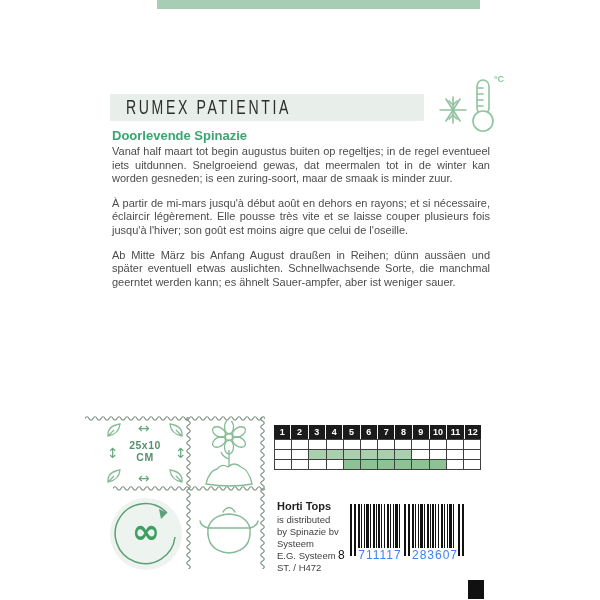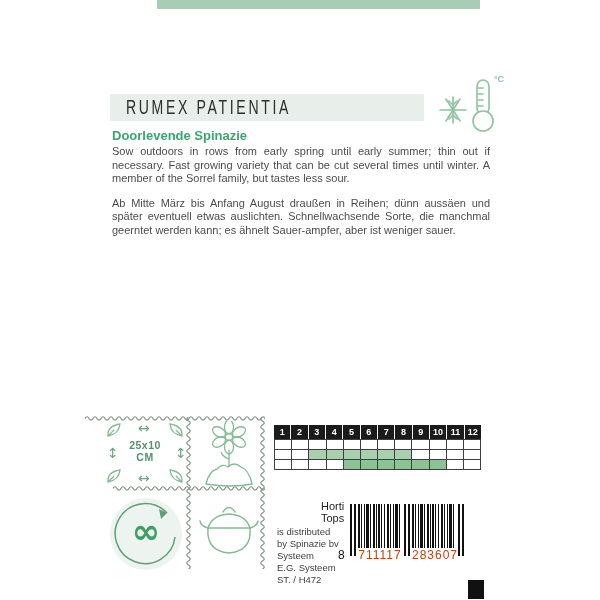--- a/index.html
+++ b/index.html
@@ -42,30 +42,30 @@
   .mh:last-child{border-right:none;}
   .cbody{border-left:1px solid #3f3f3f;border-bottom:1px solid #3f3f3f;}
   .crow{display:flex;height:10px;}
   .cc{flex:1;border-right:1px solid #3f3f3f;border-top:1px solid #3f3f3f;background:#fff;}
 
   .legend{position:absolute;left:274px;top:472px;display:flex;gap:11px;}
   .leg-item{display:flex;align-items:center;gap:5px;font-size:9.5px;color:#3b3b3b;}
   .sw{display:inline-block;width:17px;height:10px;}
 
   .distributor{position:absolute;left:277px;top:500px;width:80px;}
-  .distributor .brand{font-size:11px;font-weight:normal;color:#1f1f1f;margin-bottom:2px;margin-left:44px;}
+  .distributor .brand{font-size:11px;font-weight:bold;color:#1f1f1f;margin-bottom:2px;}
   .distributor .dl{font-size:9.5px;line-height:12px;color:#3f3f3f;}
 
   .barcode{position:absolute;left:338px;top:504px;width:136px;height:58px;}
   .guard{position:absolute;top:0;width:2px;height:52px;background:#111;}
   .bars{position:absolute;top:0;height:44px;overflow:hidden;}
   .bars i{position:absolute;top:0;height:100%;background:#111;}
   .bc-digit{position:absolute;top:44px;font-size:12px;color:#111;}
   .bc-group{position:absolute;top:44px;width:44px;text-align:center;font-size:12px;
-            letter-spacing:1px;color:#c2410c;white-space:nowrap;}
+            letter-spacing:1px;color:#3b82f6;white-space:nowrap;}
 
   .black-mark{position:absolute;left:468px;top:580px;width:16px;height:19px;background:#111;}
 
   svg{display:block;}
 </style>
 </head>
 <body>
 
 <div id="page">
 
@@ -93,25 +93,26 @@
         <line x1="46" y1="26" x2="51" y2="26"></line>
         <line x1="46" y1="32" x2="51" y2="32"></line>
       </g>
     </svg>
     <span class="unit">°C</span>
   </div>
 
   <div class="sections">
     <div class="sec">
       <h3>Doorlevende Spinazie</h3>
+      <p>Vanaf half maart tot begin augustus buiten op regeltjes; in de regel eventueel iets uitdunnen. Snelgroeiend gewas, dat meermalen tot in de winter kan worden gesneden; is een zuring-soort, maar de smaak is minder zuur.</p>
     </div>
     <div class="sec">
+      <p>À partir de mi-mars jusqu'à début août en dehors en rayons; et si nécessaire, éclaircir légèrement. Elle pousse très vite et se laisse couper plusieurs fois jusqu'à l'hiver; son goût est moins aigre que celui de l'oseille.</p>
     </div>
     <div class="sec">
-      <p>Sow outdoors in rows from early spring until early summer; thin out if necessary. Fast growing variety that can be cut several times until winter. A member of the Sorrel family, but tastes less sour.</p>
     </div>
     <div class="sec">
       <p>Ab Mitte März bis Anfang August draußen in Reihen; dünn aussäen und später eventuell etwas auslichten. Schnellwachsende Sorte, die manchmal geerntet werden kann; es ähnelt Sauer-ampfer, aber ist weniger sauer.</p>
     </div>
   </div>
 
   <div class="icon-grid">
     <div class="wavy-h" style="left:0;top:0;width:180px;height:7px">
         <svg width="180" height="7">
           <path d="M0 3.5 q2 -3.5 4 0 q2 3.5 4 0 q2 -3.5 4 0 q2 3.5 4 0 q2 -3.5 4 0 q2 3.5 4 0 q2 -3.5 4 0 q2 3.5 4 0 q2 -3.5 4 0 q2 3.5 4 0 q2 -3.5 4 0 q2 3.5 4 0 q2 -3.5 4 0 q2 3.5 4 0 q2 -3.5 4 0 q2 3.5 4 0 q2 -3.5 4 0 q2 3.5 4 0 q2 -3.5 4 0 q2 3.5 4 0 q2 -3.5 4 0 q2 3.5 4 0 q2 -3.5 4 0 q2 3.5 4 0 q2 -3.5 4 0 q2 3.5 4 0 q2 -3.5 4 0 q2 3.5 4 0 q2 -3.5 4 0 q2 3.5 4 0 q2 -3.5 4 0 q2 3.5 4 0 q2 -3.5 4 0 q2 3.5 4 0 q2 -3.5 4 0 q2 3.5 4 0 q2 -3.5 4 0 q2 3.5 4 0 q2 -3.5 4 0 q2 3.5 4 0 q2 -3.5 4 0 q2 3.5 4 0 q2 -3.5 4 0 q2 3.5 4 0 q2 -3.5 4 0 q2 3.5 4 0" fill="none" stroke="#7e8f82" stroke-width="1.2"></path>

